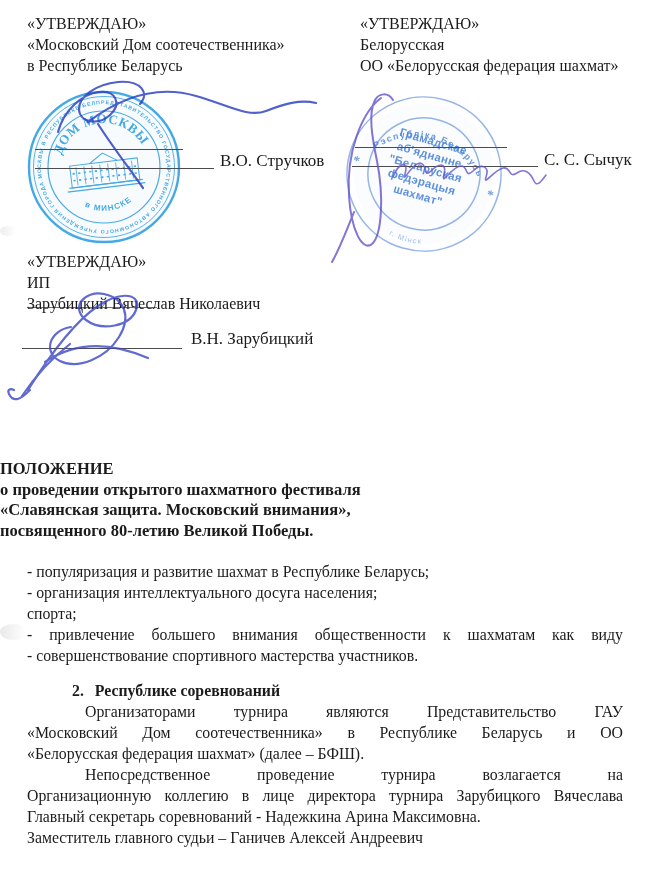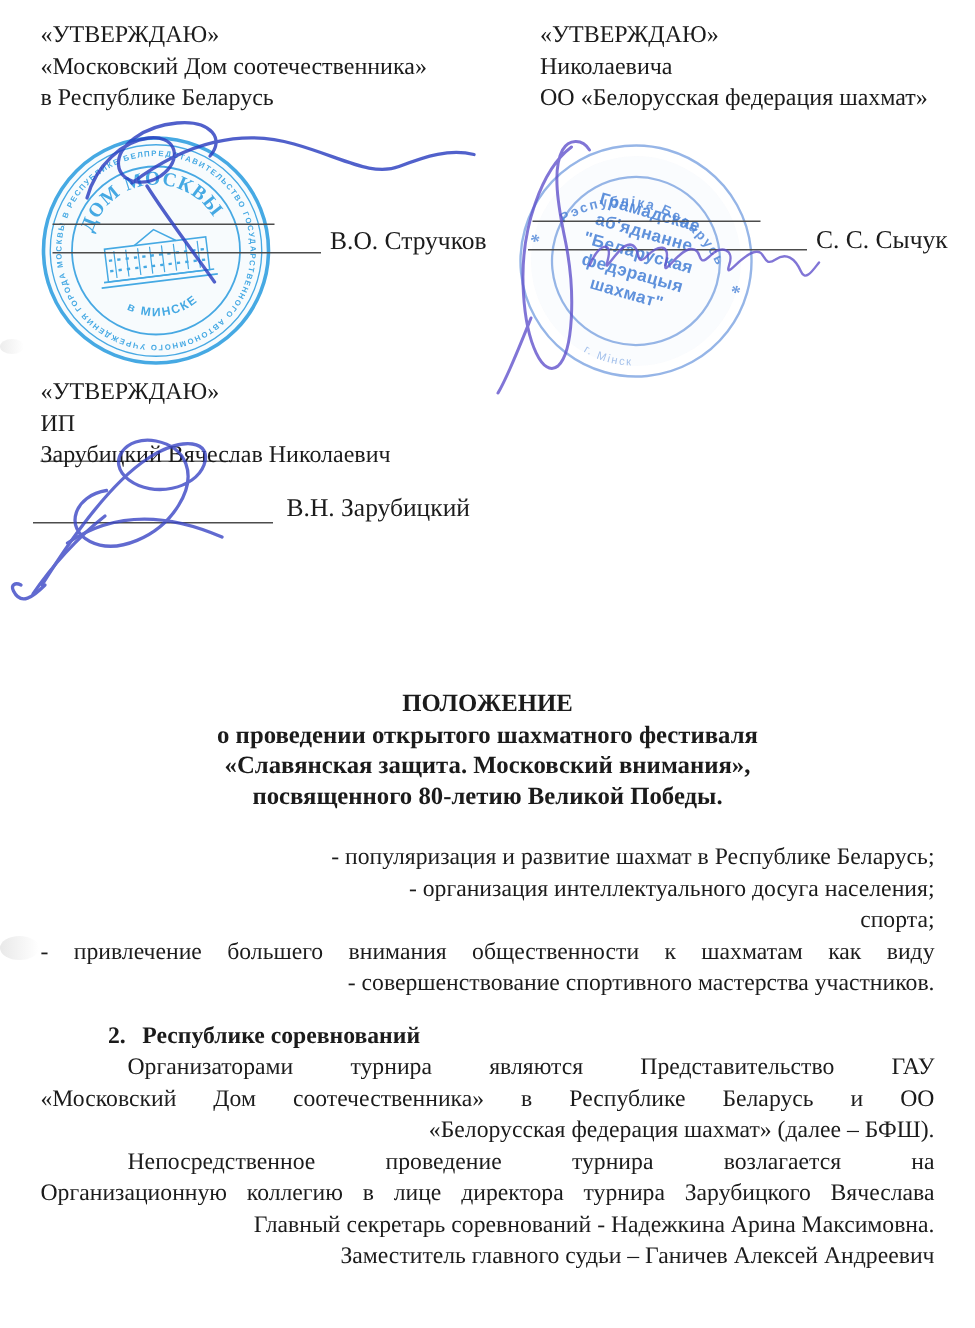--- a/index.html
+++ b/index.html
@@ -12,29 +12,29 @@
   .approve div { white-space:nowrap; }
   .ap-left  { left:27px;  top:13px; }
   .ap-right { left:360px; top:13px; }
   .ap-ip    { left:27px;  top:251px; }
   
   .sig-line { position:absolute; border-top:1.4px solid #4c4c4c; height:0; }
   .sig-line.thin { border-top:1px solid #6e6e6e; }
   .signer { position:absolute; font-size:17px; white-space:nowrap; }
   
   .doc-title {
-    position:absolute; left:0; top:459px; width:650px; text-align:center;
+    position:absolute; left:0; top:459px; width:650px; 
     font-weight:bold; font-size:16.5px; line-height:20.5px;
   }
   
   .bodytext { position:absolute; left:27px; top:561px; width:596px; font-size:15.8px; line-height:21px; }
   .sec-head { font-weight:bold; padding-left:45px; white-space:nowrap; }
   .sec-head .num { margin-right:11px; }
   .sec-gap { height:14px; }
-  .bline { min-height:21px;text-align:right; }
+  .bline { min-height:21px; }
   .stretch { text-align:justify; text-align-last:justify; }
   .indent { text-indent:58px; }
   
   .overlay { position:absolute; left:0; top:0; pointer-events:none; }
   .streak {
     position:absolute; left:0; top:624px; width:26px; height:16px;
     background:linear-gradient(to right, #e9e9e9, rgba(255,255,255,0)); border-radius:50%;
   }
   .streak2 {
     position:absolute; left:0; top:226px; width:16px; height:10px;
@@ -54,21 +54,21 @@
 <div class="page">
 
   <div class="approve ap-left">
     <div>«УТВЕРЖДАЮ»</div>
     <div>«Московский Дом соотечественника»</div>
     <div>в Республике Беларусь</div>
   </div>
 
   <div class="approve ap-right">
     <div>«УТВЕРЖДАЮ»</div>
-    <div>Николаевича</div>
+    <div>Белорусская</div>
     <div>ОО «Белорусская федерация шахмат»</div>
   </div>
 
   <svg class="overlay" style="left:16px; top:90px;" width="176" height="156" viewBox="0 0 176 156" aria-hidden="true">
     <g opacity="0.88" stroke="#2d9ee0" fill="none">
       <circle cx="88" cy="77" r="75" stroke-width="2.4"></circle>
       <circle cx="88" cy="77" r="70.5" stroke-width="0.9"></circle>
       <circle cx="88" cy="77" r="56" stroke-width="1.2"></circle>
       <circle cx="88" cy="77" r="74" fill="rgba(70,165,225,0.05)" stroke="none"></circle>
     </g>

